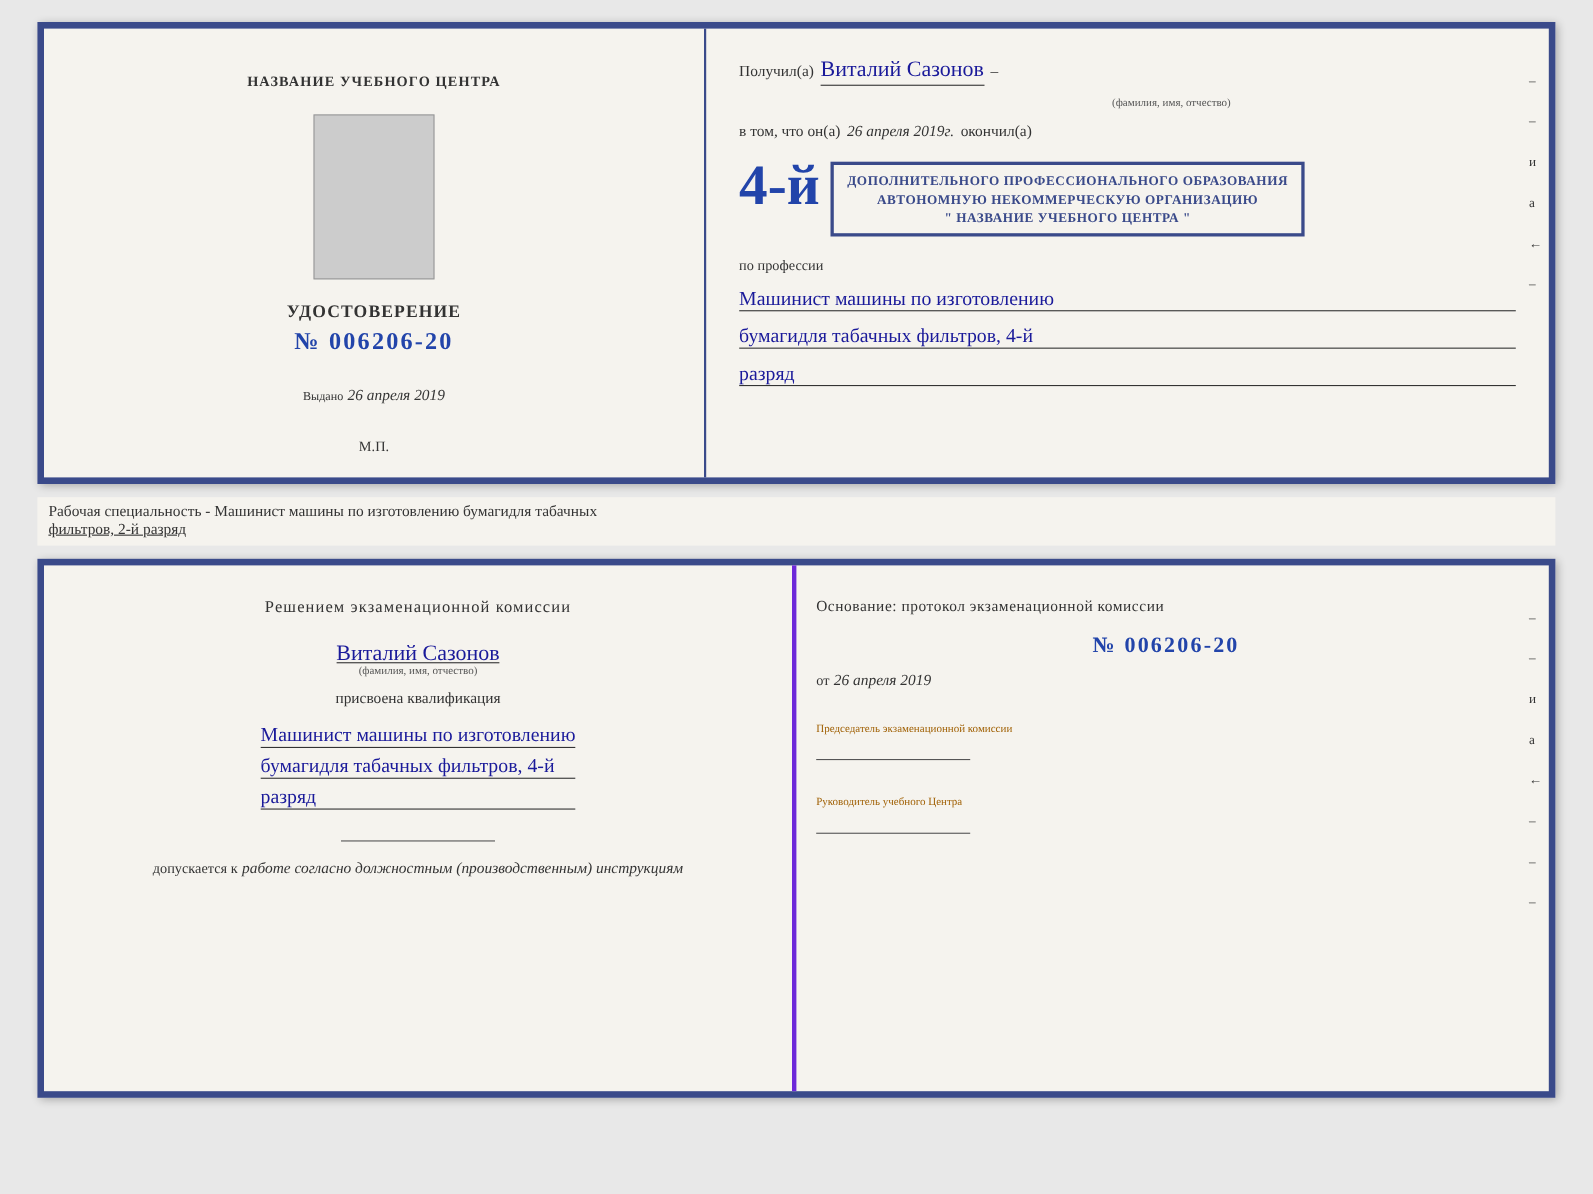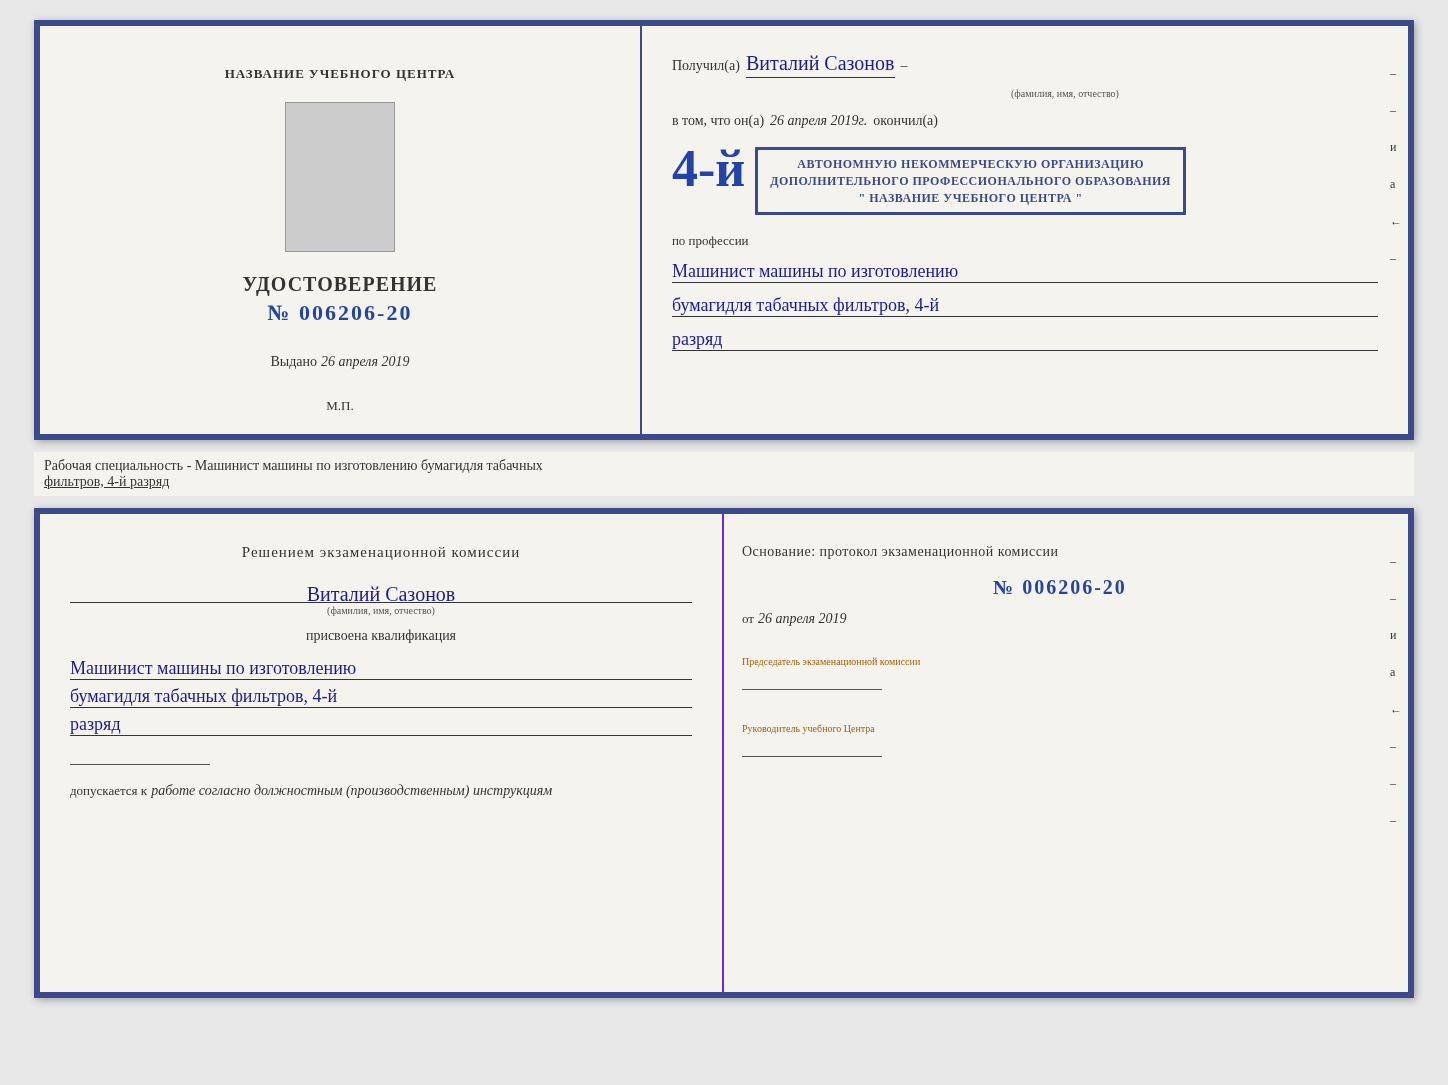--- a/index.html
+++ b/index.html
@@ -54,21 +54,21 @@
       font-weight: bold;
       text-transform: uppercase;
       margin-top: 10px;
     }
 
     .cert-title-block {
       text-align: center;
     }
 
     .cert-title {
-      font-size: 20px;
+      font-size: 16px;
       font-weight: bold;
       text-transform: uppercase;
       letter-spacing: 1px;
       color: #333;
     }
 
     .cert-number {
       font-size: 22px;
       font-weight: bold;
       color: #2244aa;
@@ -77,21 +77,21 @@
     }
 
     .cert-photo {
       width: 110px;
       height: 150px;
       background: #ccc;
       border: 1px solid #999;
     }
 
     .cert-issued {
-      font-size: 14px;
+      font-size: 11px;
       color: #333;
       margin-top: 8px;
     }
 
     .cert-issued-line {
       display: flex;
       align-items: baseline;
       gap: 4px;
     }
 
@@ -205,25 +205,26 @@
       height: 490px;
       background: #f5f3ee;
       border: 6px solid #3a4a8a;
       display: flex;
       position: relative;
       box-shadow: 2px 2px 8px rgba(0,0,0,0.3);
     }
 
     .doc-bottom-left {
       width: 50%;
-      border-right: 2px solid #6d28d9;
+      border-right: 4px solid #6d28d9;
       padding: 30px 30px 20px 30px;
       display: flex;
       flex-direction: column;
       gap: 8px;
+      align-items: center;
     }
 
     .doc-bottom-right {
       width: 50%;
       padding: 30px 30px 20px 18px;
       display: flex;
       flex-direction: column;
       gap: 8px;
       position: relative;
     }
@@ -373,22 +374,22 @@
 
     <div class="date-line">
       <span class="label-text">в том, что он(а)</span>
       <span class="handwritten-date">26 апреля 2019г.</span>
       <span class="label-text">окончил(а)</span>
     </div>
 
     <div style="display:flex; align-items:flex-start; gap:10px; margin-top:4px;">
       <div class="big-number">4-й</div>
       <div class="stamp-block">
+        <div>ДОПОЛНИТЕЛЬНОГО ПРОФЕССИОНАЛЬНОГО ОБРАЗОВАНИЯ</div>
         <div>АВТОНОМНУЮ НЕКОММЕРЧЕСКУЮ ОРГАНИЗАЦИЮ</div>
-        <div>ДОПОЛНИТЕЛЬНОГО ПРОФЕССИОНАЛЬНОГО ОБРАЗОВАНИЯ</div>
         <div>" НАЗВАНИЕ УЧЕБНОГО ЦЕНТРА "</div>
       </div>
     </div>
 
     <div class="profession-label">по профессии</div>
     <div class="profession-value">Машинист машины по изготовлению</div>
     <div class="profession-value">бумагидля табачных фильтров, 4-й</div>
     <div class="profession-value">разряд</div>
 
     <div class="right-side-marks">
@@ -398,21 +399,21 @@
       <span>а</span>
       <span>←</span>
       <span>–</span>
     </div>
   </div>
 </div>
 
 <div class="caption-area">
   <div class="caption-text">
     <span>Рабочая специальность - Машинист машины по изготовлению бумагидля табачных</span><br>
-    <span class="caption-underline">фильтров, 4-й разряд</span>
+    <span class="caption-underline">фильтров, 2-й разряд</span>
   </div>
 </div>
 
 <div class="document-bottom">
 
   <div class="doc-bottom-left">
     <div class="commission-title">Решением экзаменационной комиссии</div>
 
     <div style="text-align:center; margin-top:8px;">
       <div class="commission-name">Виталий Сазонов</div>

